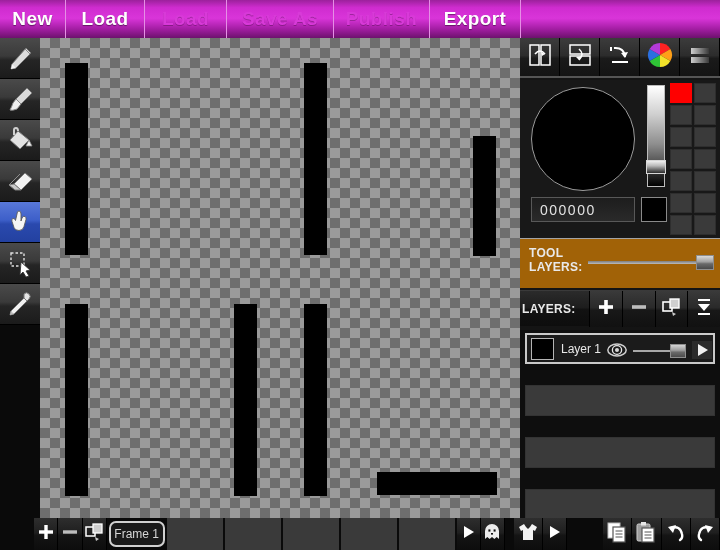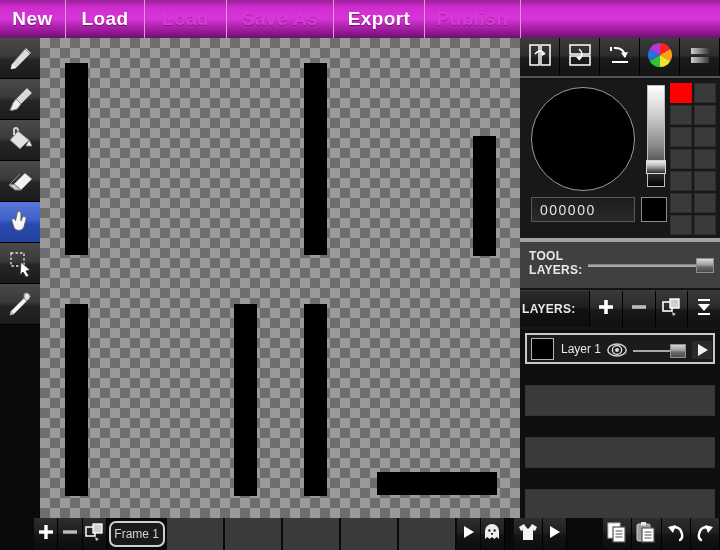--- a/index.html
+++ b/index.html
@@ -138,22 +138,22 @@
     gap: 2px;
   }
   .swatch {
     background: #3a3a3a;
     border: 1px solid #2e2e2e;
     cursor: pointer;
   }
 
   #opacityrow {
     position: absolute; left: 0; top: 200px; width: 200px; height: 50px;
-    background: #404040;
-    border-top: 4px solid #a3a3a3;
+    background: #a16207;
+    border-top: 1px solid #a3a3a3;
   }
   #opacitylabel {
     position: absolute; left: 9px; top: 7px;
     color: #e9e9e9; font-size: 12px; font-weight: bold; line-height: 14px;
     letter-spacing: .3px;
   }
   #opacitytrack {
     position: absolute; left: 68px; top: 22px;
     width: 122px; height: 3px;
     background: linear-gradient(to bottom, #7c7c7c, #bcbcbc);
@@ -265,22 +265,22 @@
 </head>
 <body>
 
 <div id="app">
 
   <div id="menubar">
     <div class="menu-item enabled" style="width:66px">New</div>
     <div class="menu-item enabled" style="width:79px">Load</div>
     <div class="menu-item disabled" style="width:82px">Load</div>
     <div class="menu-item disabled" style="width:107px">Save As</div>
+    <div class="menu-item disabled" style="width:96px">Publish</div>
     <div class="menu-item enabled" style="width:91px">Export</div>
-    <div class="menu-item disabled" style="width:96px">Publish</div>
     <div class="menu-item menu-pad"></div>
   </div>
 
   <div id="toolbar">
 
     <div class="tool">
       <span>
         <svg width="30" height="30" viewBox="0 0 30 30">
           <polygon points="21,5 26,10 11,25 6,26 7,21" fill="#dcdcdc" stroke="#777" stroke-width="1"></polygon>
           <polygon points="6,26 7,21 11,25" fill="#f4f4f4"></polygon>

